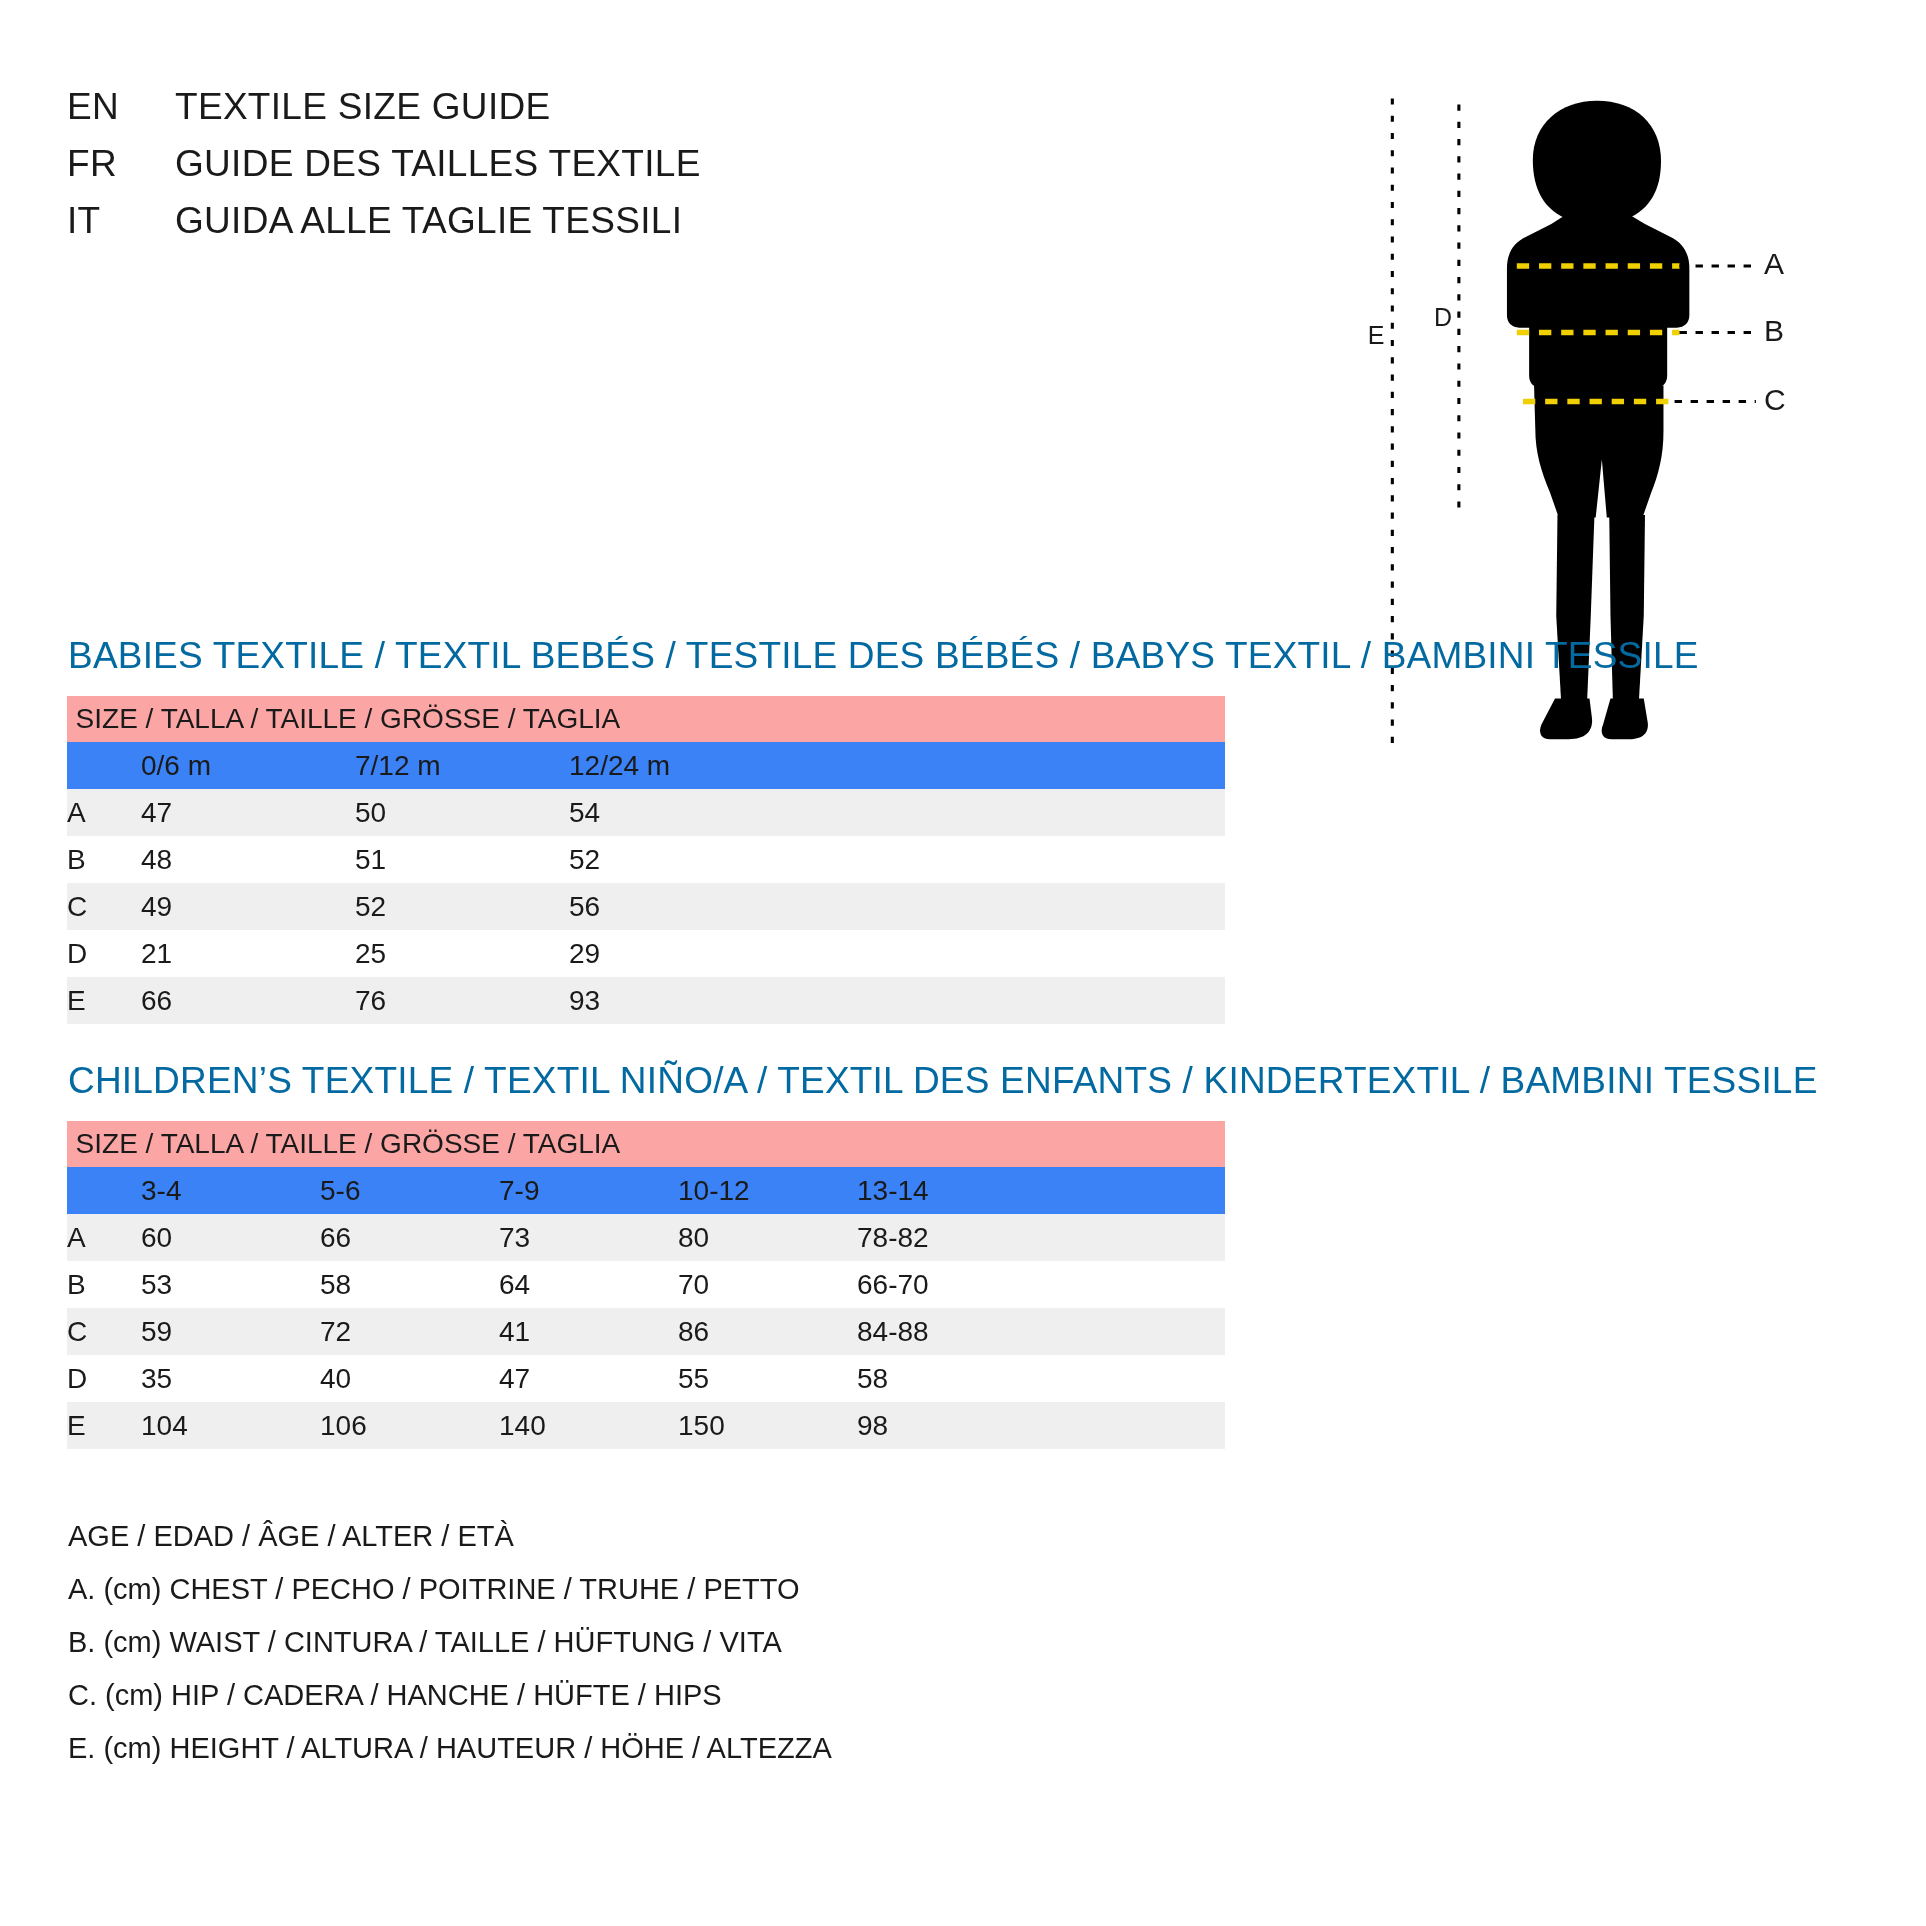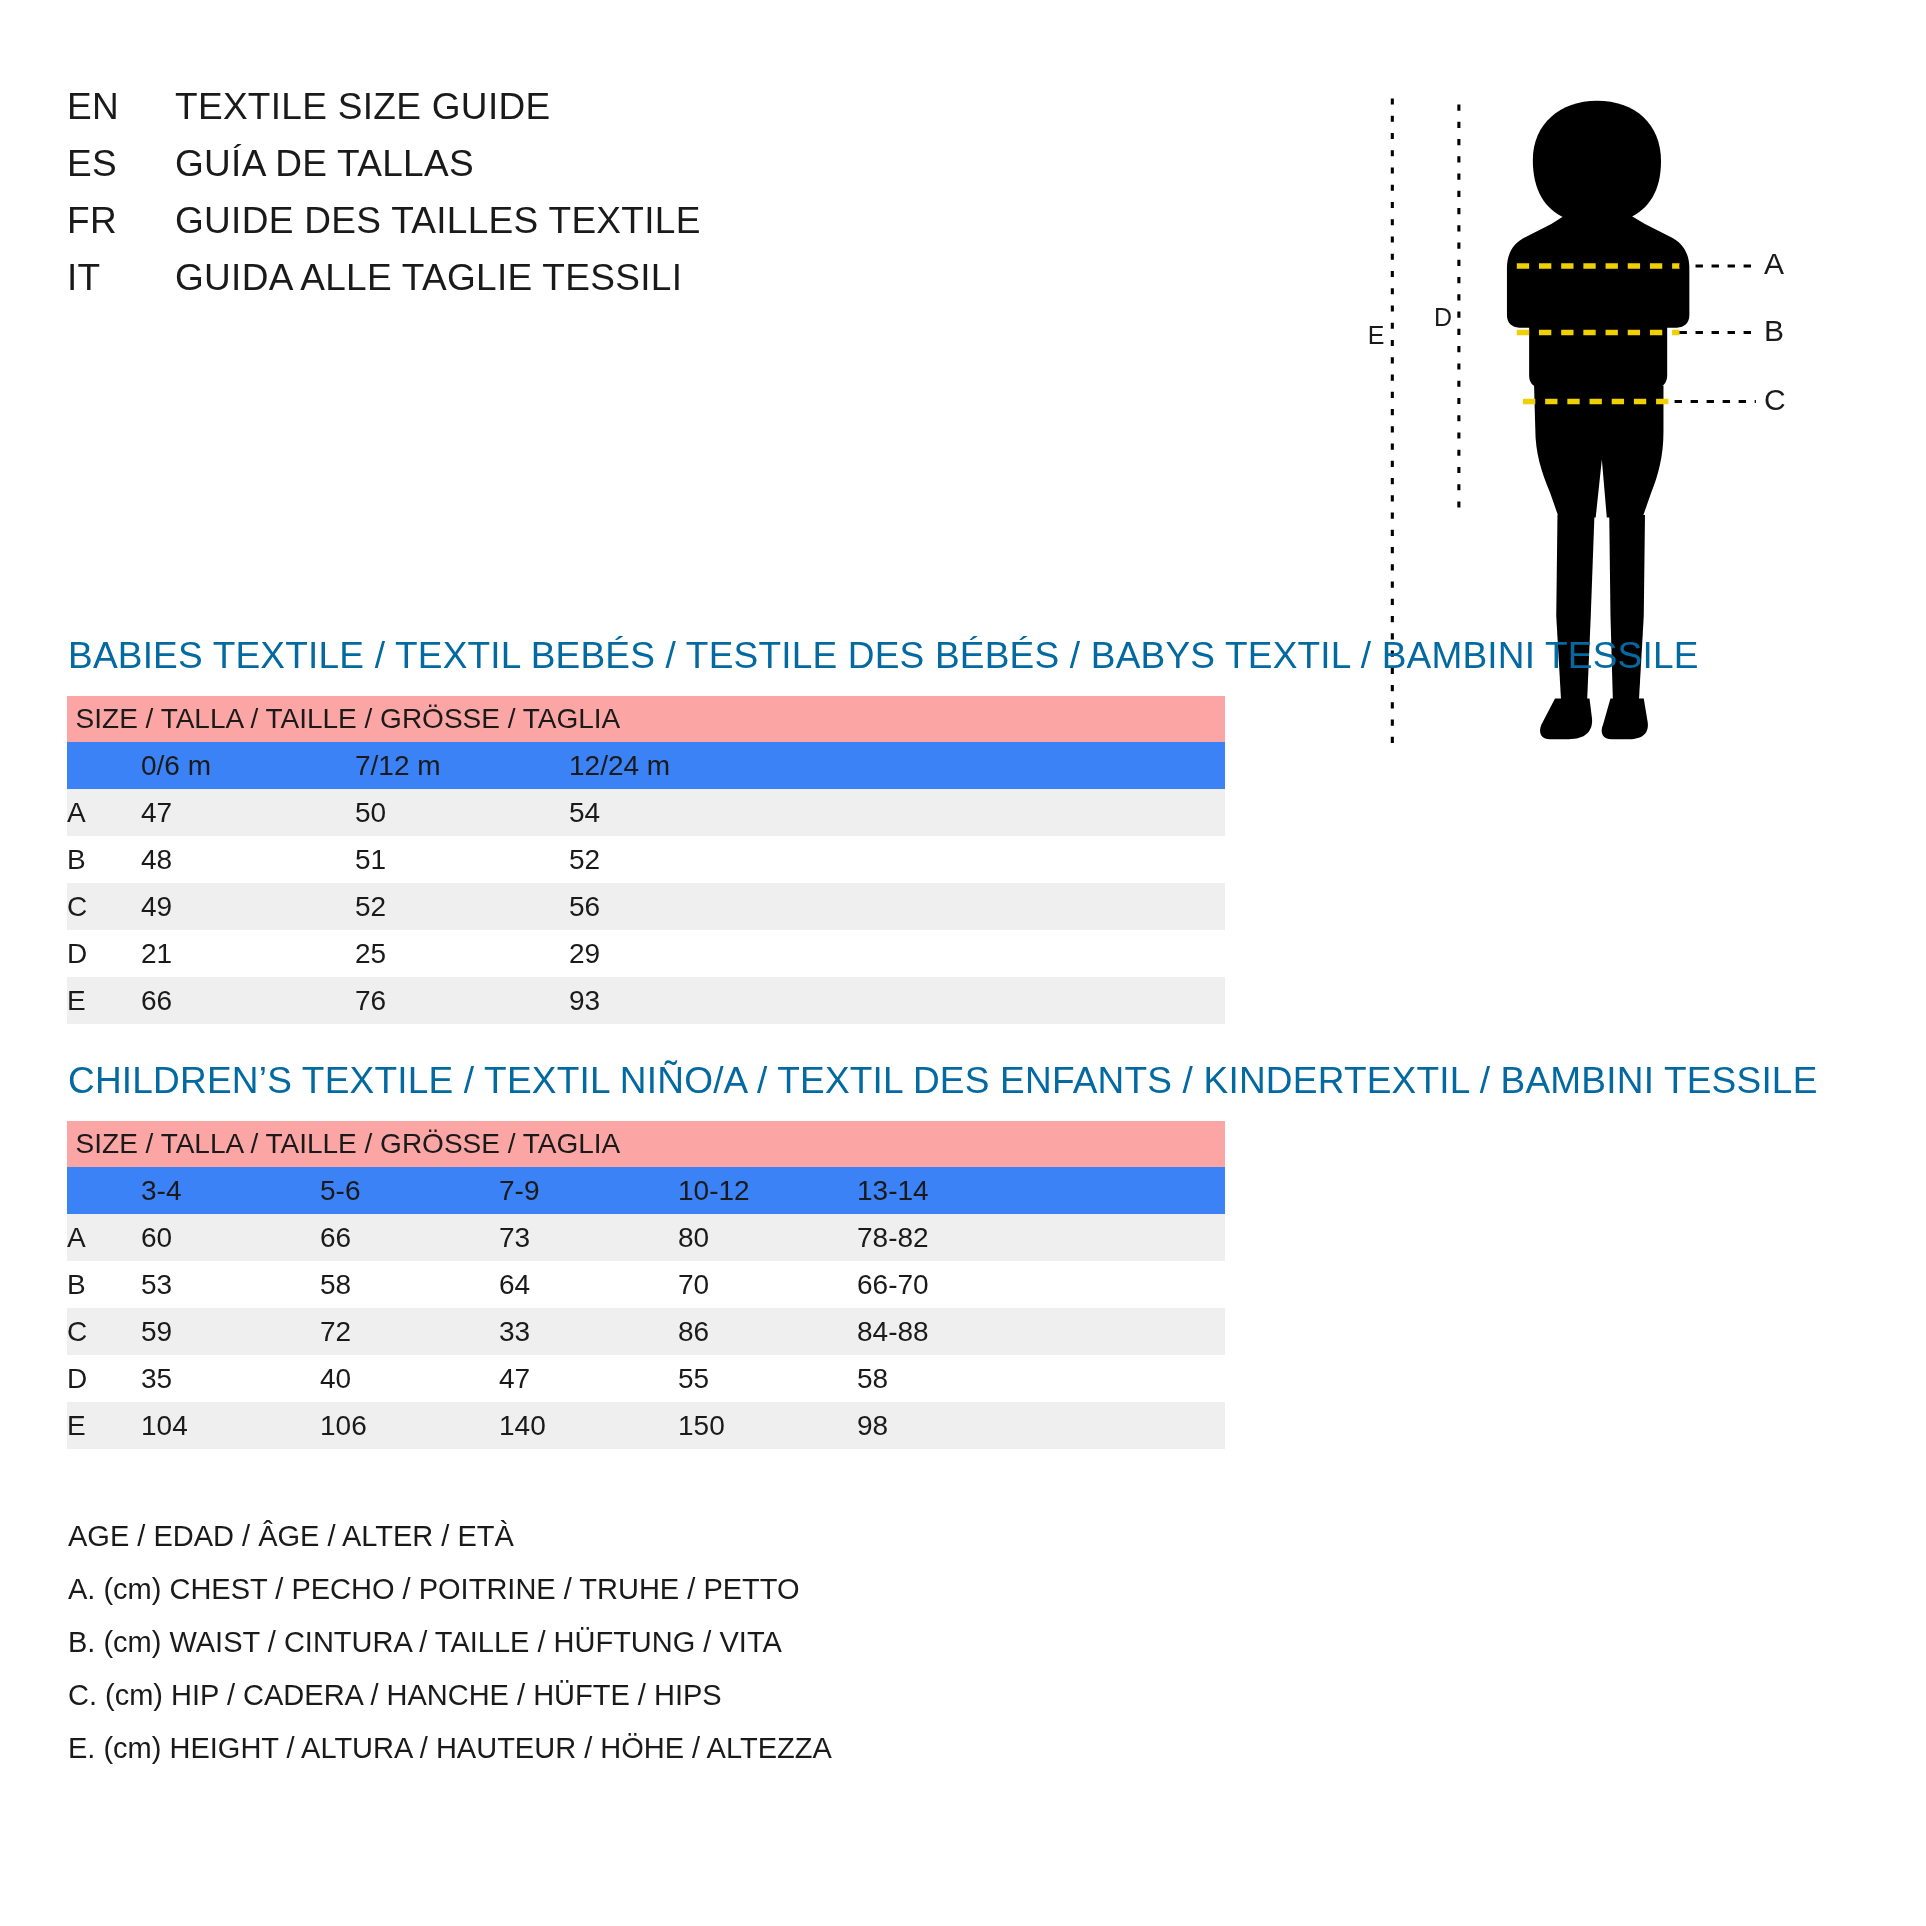--- a/index.html
+++ b/index.html
@@ -136,24 +136,20 @@
 </style>
 </head>
 <body>
 
 <div class="page">
 
   <div class="lang-block">
     <div class="lang-row">
       <div class="lang-code">EN</div>
       <div class="lang-title">TEXTILE SIZE GUIDE</div>
-    </div>
-    <div class="lang-row">
-      <div class="lang-code">ES</div>
-      <div class="lang-title">GUÍA DE TALLAS</div>
     </div>
     <div class="lang-row">
       <div class="lang-code">FR</div>
       <div class="lang-title">GUIDE DES TAILLES TEXTILE</div>
     </div>
     <div class="lang-row">
       <div class="lang-code">IT</div>
       <div class="lang-title">GUIDA ALLE TAGLIE TESSILI</div>
     </div>
   </div>
@@ -281,21 +277,21 @@
         <td class="c-val five">58</td>
         <td class="c-val five">64</td>
         <td class="c-val five">70</td>
         <td class="c-val five">66-70</td>
         <td class="tail"></td>
       </tr>
       <tr class="data-row shade">
         <td class="c-label">C</td>
         <td class="c-val five">59</td>
         <td class="c-val five">72</td>
-        <td class="c-val five">33</td>
+        <td class="c-val five">41</td>
         <td class="c-val five">86</td>
         <td class="c-val five">84-88</td>
         <td class="tail"></td>
       </tr>
       <tr class="data-row">
         <td class="c-label">D</td>
         <td class="c-val five">35</td>
         <td class="c-val five">40</td>
         <td class="c-val five">47</td>
         <td class="c-val five">55</td>

